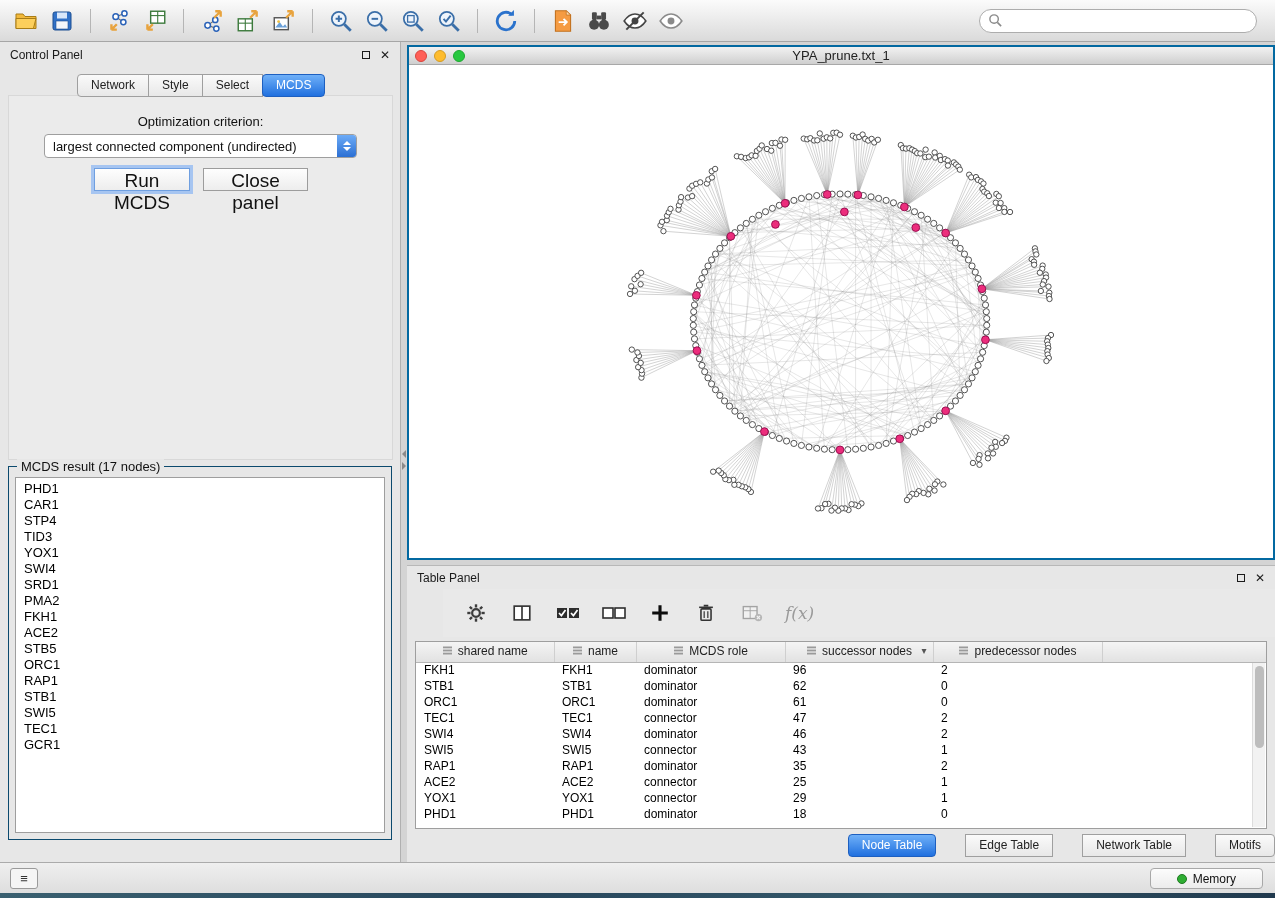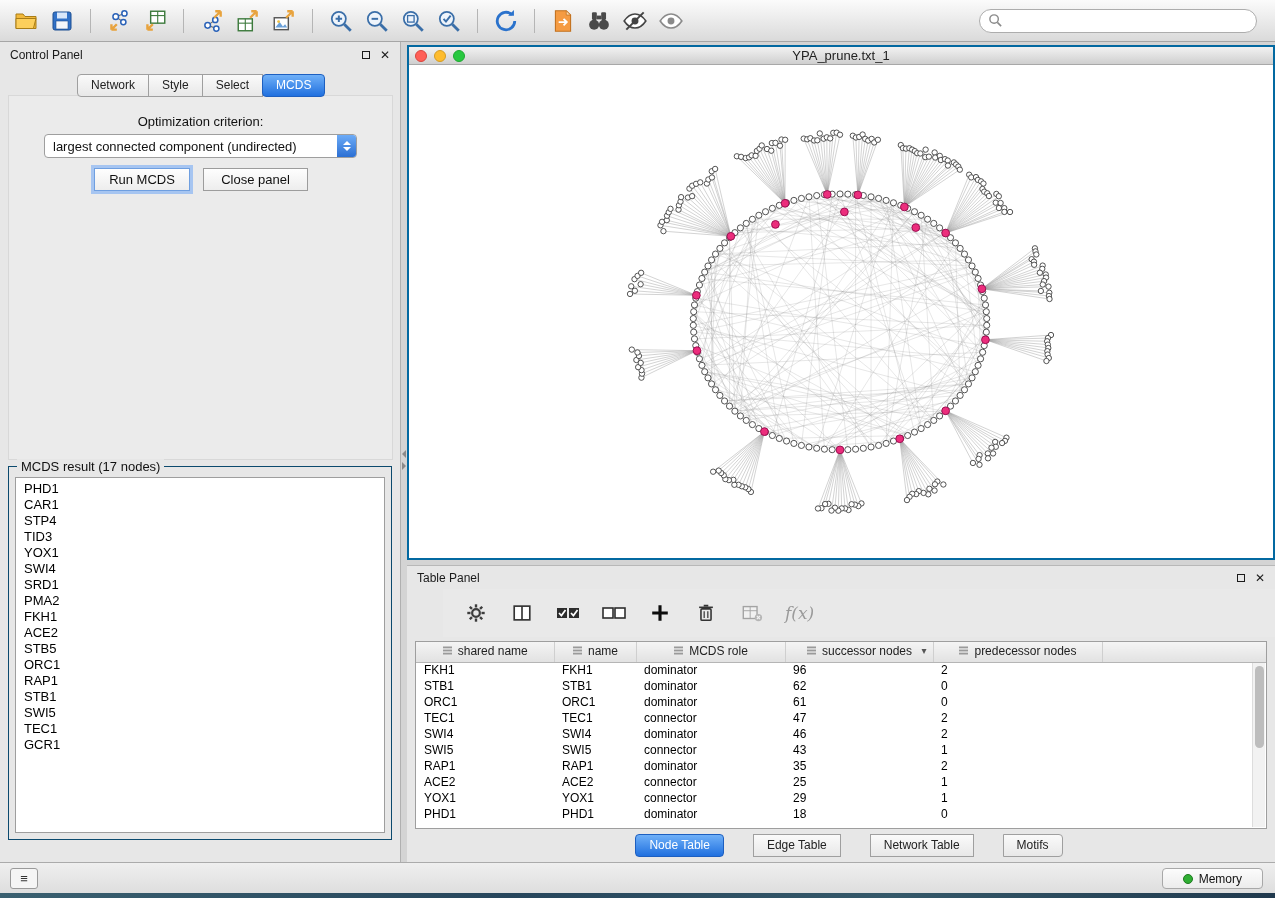--- a/index.html
+++ b/index.html
@@ -45,21 +45,21 @@
     background:#fff;border:1px solid #9e9e9e;border-radius:4px;display:flex;
     align-items:center;font-size:13px;color:#111;padding-left:8px;}
   #criterion-dd .stepper{margin-left:auto;width:19px;height:22px;border-radius:0 3px 3px 0;
     background:linear-gradient(#6cabf7,#2b6fd3);display:flex;flex-direction:column;
     align-items:center;justify-content:center;gap:2px;}
   .tri-up{width:0;height:0;border-left:4px solid transparent;border-right:4px solid transparent;
     border-bottom:4px solid #fff;}
   .tri-down{width:0;height:0;border-left:4px solid transparent;border-right:4px solid transparent;
     border-top:4px solid #fff;}
   .pushbtn{position:absolute;height:23px;border:1px solid #9c9c9c;border-radius:0;
-    background:linear-gradient(#fefefe,#ededed);font-size:13px;color:#111;
+    background:linear-gradient(#fefefe,#ededed);font-size:19px;color:#111;
     font-family:"Liberation Sans",sans-serif;}
   #run-btn{left:94px;top:126px;width:96px;border-color:#6f9fe0;
     box-shadow:0 0 0 3px rgba(110,165,245,.55);}
   #closepanel-btn{left:203px;top:126px;width:105px;}
   #mcds-fieldset{position:absolute;left:8px;top:424px;width:384px;height:374px;
     border:1px solid #0c4a6e;}
   #mcds-legend{position:absolute;left:8px;top:-8px;background:#e7e7e7;padding:0 4px;
     font-size:13px;color:#111;}
   #mcds-list{position:absolute;left:6px;top:10px;right:6px;bottom:6px;background:#fff;
     border:1px solid #9e9e9e;overflow:hidden;padding:3px 0;}
@@ -96,31 +96,31 @@
     text-align:center;white-space:nowrap;overflow:hidden;position:relative;}
   th:first-child{border-left:none;}
   th .sorticon{display:inline-block;vertical-align:-1px;margin-right:5px;}
   th .ddarrow{position:absolute;right:6px;top:3px;font-size:10px;color:#555;}
   td{height:16px;font-size:12px;color:#000;padding:0 8px;white-space:nowrap;overflow:hidden;}
   td.num{padding-right:14px;}
   #tbl-scrollbar{position:absolute;right:1px;top:21px;width:13px;bottom:1px;
     background:#f2f2f2;border-left:1px solid #ddd;}
   #tbl-thumb{position:absolute;left:2px;top:3px;width:9px;height:82px;border-radius:5px;
     background:#bdbdbd;}
-  #table-tabs{left:16px;right:0;top:268px;justify-content:center;gap:30px;}
+  #table-tabs{left:16px;right:0;top:268px;justify-content:flex-end;gap:30px;}
 
   
   #status-bar{position:absolute;left:0;top:862px;width:1275px;height:31px;
     background:linear-gradient(#efefef,#dedede);border-top:1px solid #ababab;}
   #listmode-btn{position:absolute;left:10px;top:5px;width:28px;height:21px;
     border:1px solid #9a9a9a;border-radius:3px;background:#f5f5f5;font-size:13px;
     color:#333;line-height:18px;text-align:center;padding:0;}
   #memory-btn{position:absolute;right:12px;top:5px;height:21px;border:1px solid #a8a8a8;
     border-radius:4px;background:linear-gradient(#fcfcfc,#ececec);display:flex;
-    align-items:center;gap:6px;padding:0 20px;font-size:12px;color:#111;}
+    align-items:center;gap:6px;padding:0 26px;font-size:12px;color:#111;}
   .green-dot{width:10px;height:10px;border-radius:50%;background:#2fae33;
     border:1px solid #1d7a20;}
 
   #desktop-strip{position:absolute;left:0;top:893px;width:1275px;height:5px;
     background:linear-gradient(90deg,#3a6070,#27465c 40%,#35596a 70%,#20394d);}
 </style>
 </head>
 <body>
 
 <div id="toolbar">

